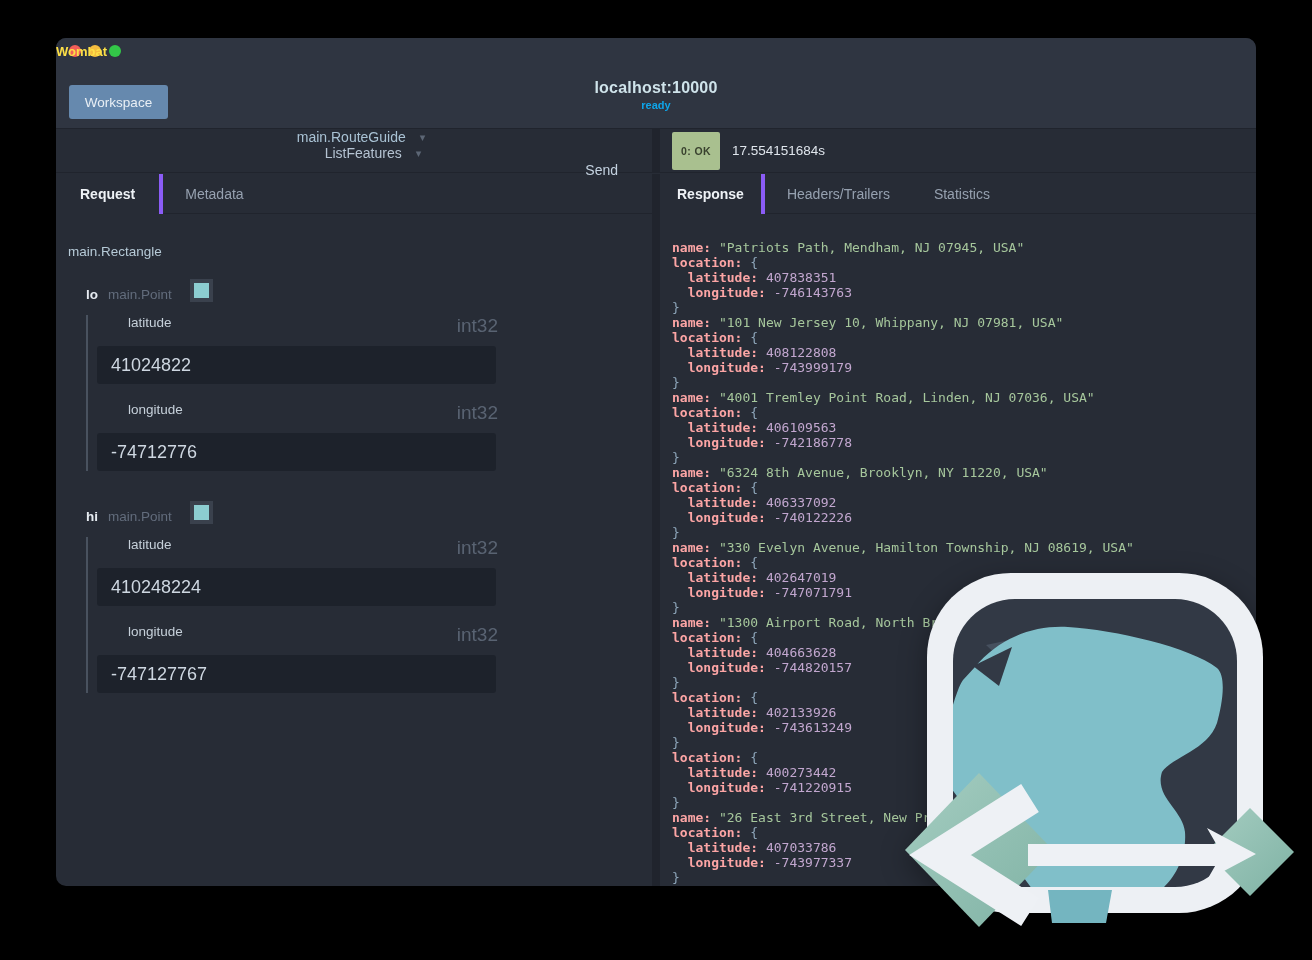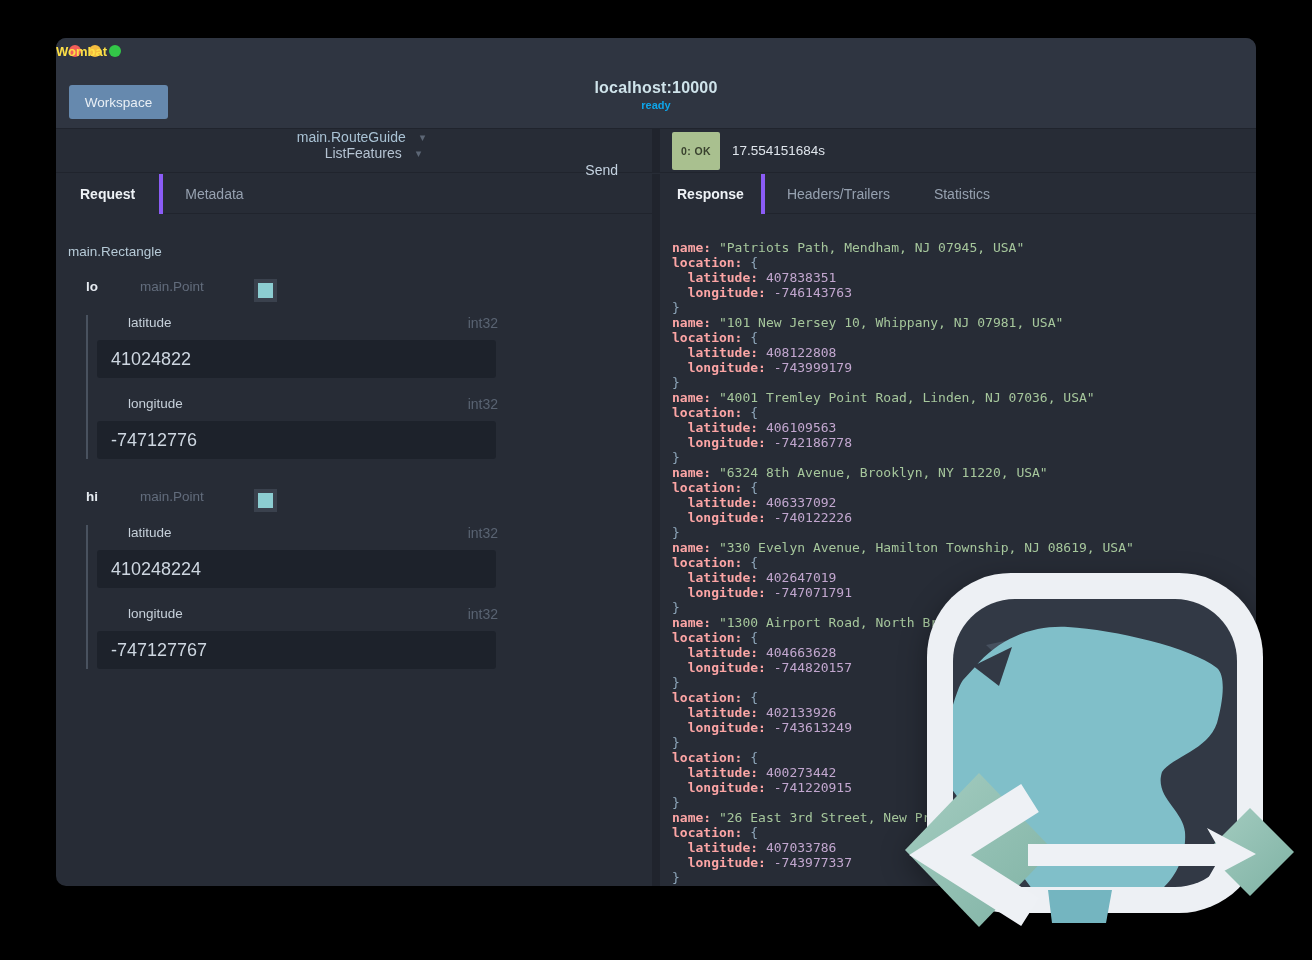--- a/index.html
+++ b/index.html
@@ -61,32 +61,32 @@
   }
   .tab.active {
     color:#eef2f6; font-weight:700; background:#272c36;
     border-right:4px solid #8b5cf6; margin-bottom:-1px;
   }
   .tab.first { padding:0 24px; }
   
   .form { padding:20px 14px 0 12px; }
   .msg-type { color:#b6cad7; font-size:13.5px; margin:10px 0 20px 0; }
   .group { margin-left:18px; margin-bottom:30px; }
-  .group-head { display:flex; align-items:flex-start;gap:32px; }
+  .group-head { display:flex; align-items:flex-end; }
   .fname { color:#e6ebf1; font-size:13.5px; font-weight:700; }
   .ftype { color:#626c7c; font-size:13.5px; margin-left:10px; }
   .checkbox {
     margin-left:18px; width:23px; height:23px; background:#8ccdd1;
     border:4px solid #3a414d; display:inline-block; cursor:pointer;
   }
   .group-body { border-left:2px solid #49525f; margin-top:13px; padding-left:9px; }
   .field { margin-bottom:18px; }
   .field-label-row { display:flex; justify-content:space-between; width:399px; margin:0 0 9px 2px; }
   .flabel { color:#c6d0da; font-size:13.5px;padding-left:29px; }
-  .fscalar { color:#596372; font-size:14px; }
+  .fscalar { color:#596372; font-size:19px; }
   .text-input {
     display:block; width:399px; height:38px; background:#1d222b; border:none;
     border-radius:3px; color:#ced7e1; font-size:18px; padding:0 14px;
     font-family:inherit; outline:none;
   }
   
   .response {
     margin:0; padding:26px 0 0 12px;
     font-family:"DejaVu Sans Mono", monospace; font-size:13px; line-height:15px;
   }

